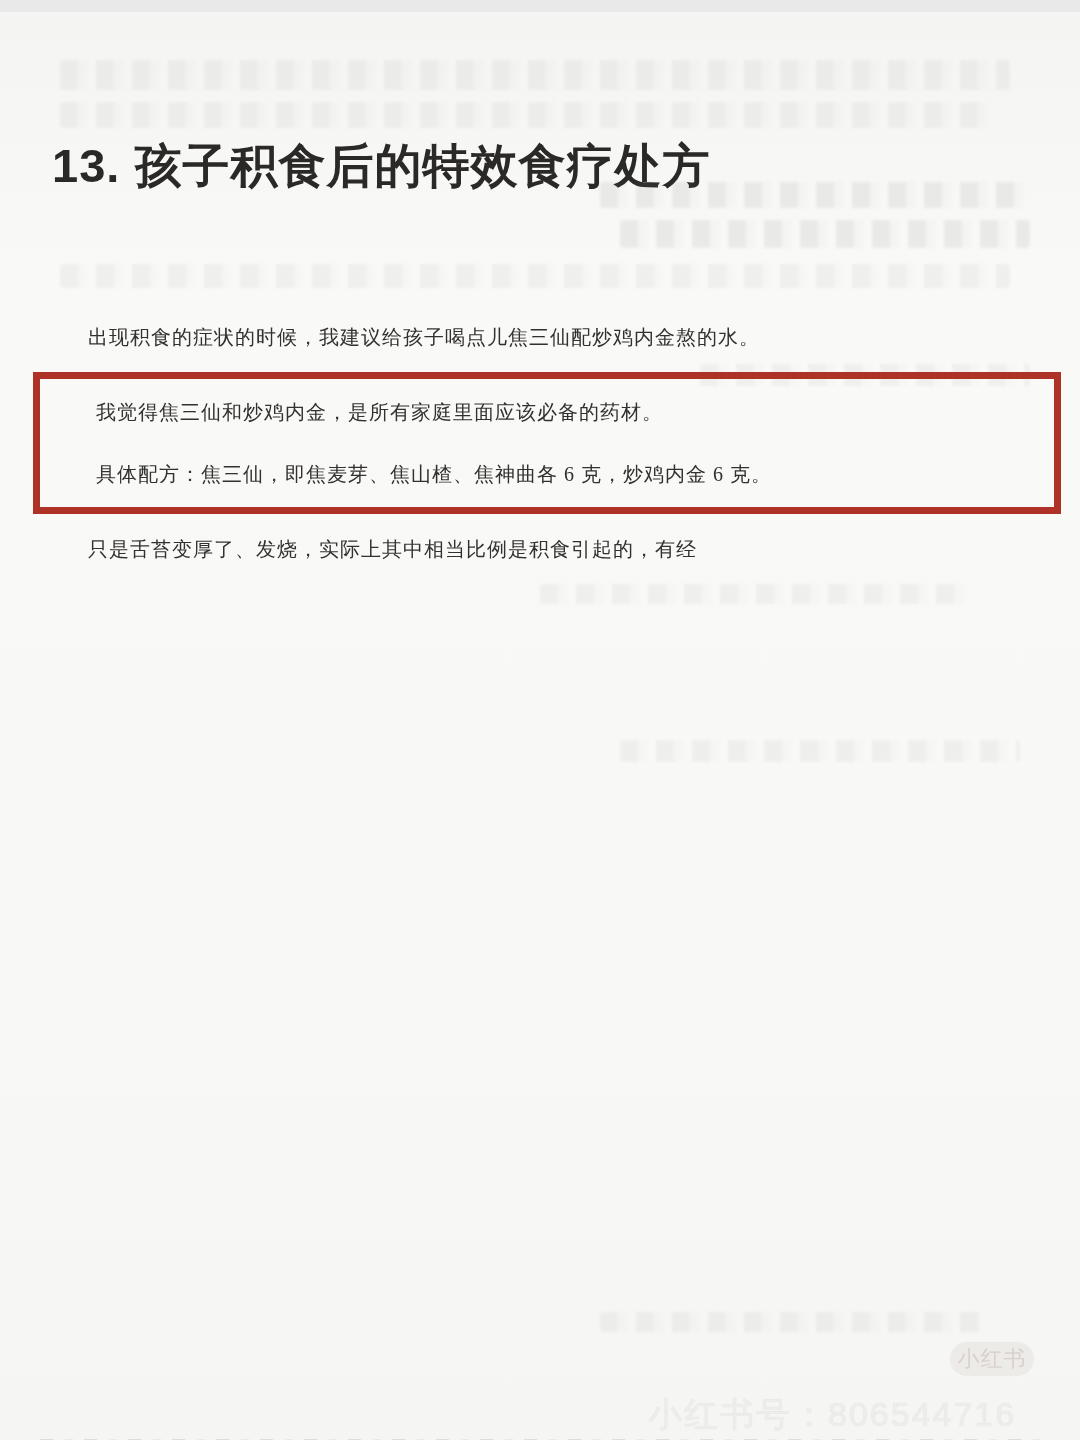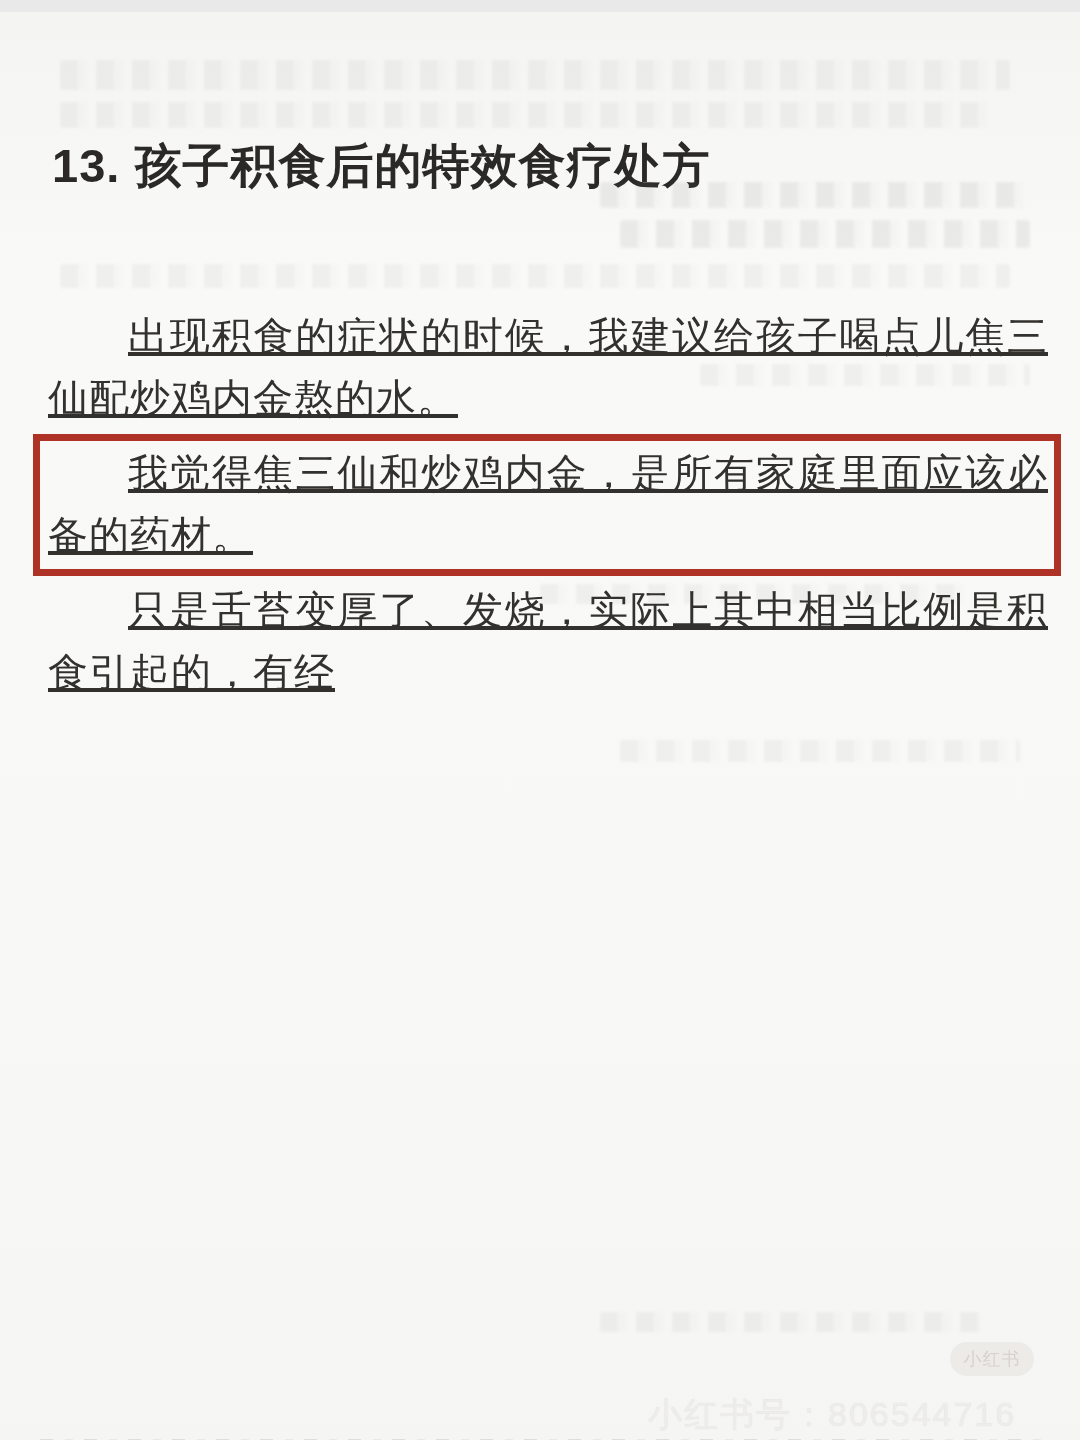--- a/index.html
+++ b/index.html
@@ -30,31 +30,30 @@
     font-weight:bold;
     font-size:47px;
     line-height:64px;
     letter-spacing:1px;
     color:#2a2927;
   }
   .body-text{
     position:relative;
     margin-top:108px;
     padding:0 32px 0 48px;
-    font-size:40px;
+    font-size:20px;
     line-height:62px;
     letter-spacing:1px;
     text-align:justify;
-    text-decoration:underline;
   }
   .body-text p{margin:0;text-indent:2em;}
   .redbox{
     margin:4px -13px 4px -15px;
     border:7px solid #ae3226;
-    padding:2px 6px 2px 8px;
+    padding:2px 6px 2px 16px;
     background:rgba(255,255,255,0.0);
   }
   .redbox p{margin:0;text-indent:2em;}
   .watermark{
     position:absolute;
     left:648px;top:1380px;
     font-family:"Liberation Sans","DejaVu Sans",sans-serif;
     font-size:34px;
     letter-spacing:2px;
     color:rgba(238,237,234,0.95);
@@ -64,21 +63,21 @@
     text-align:center;
   }
   .badge{
     position:absolute;
     left:950px;top:1330px;
     width:84px;height:34px;
     border-radius:18px;
     background:rgba(228,226,222,0.55);
     color:rgba(216,207,205,0.95);
     font-family:"Liberation Sans","DejaVu Sans",sans-serif;
-    font-size:18px;
+    font-size:22px;
     letter-spacing:1px;
     display:flex;align-items:center;justify-content:center;
     z-index:6;
   }
   .cutline{
     position:absolute;
     left:40px;top:1427px;
     width:1002px;height:13px;
     filter:blur(.6px);
     opacity:.55;
@@ -105,20 +104,21 @@
   <div class="ghost" style="left:620px;top:728px;width:400px;height:22px;"></div>
   <div class="ghost" style="left:600px;top:1300px;width:380px;height:20px;"></div>
 
   <h1 class="title">13. 孩子积食后的特效食疗处方</h1>
 
   <div class="body-text">
     <p>出现积食的症状的时候，我建议给孩子喝点儿焦三仙配炒鸡内金熬的水。</p>
 
     <div class="redbox">
       <p>我觉得焦三仙和炒鸡内金，是所有家庭里面应该必备的药材。</p>
+      <p>具体配方：焦三仙，即焦麦芽、焦山楂、焦神曲各 6 克，炒鸡内金 6 克。</p>
     </div>
 
     <p>只是舌苔变厚了、发烧，实际上其中相当比例是积食引起的，有经</p>
   </div>
 
   <div class="watermark">小红书号：806544716</div>
   <div class="badge">小红书</div>
   <div class="cutline"></div>
 
 </div>

